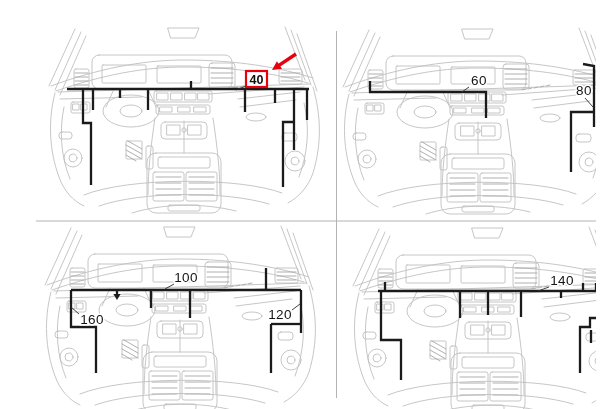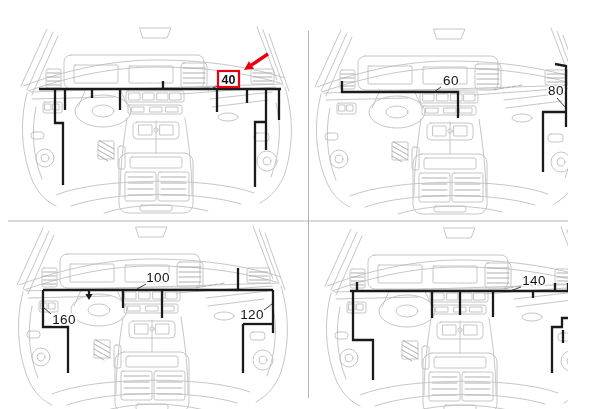--- a/index.html
+++ b/index.html
@@ -1,17 +1,17 @@
 <!DOCTYPE html>
 <html style="--red: #e8000f; --harness: #1b1b1b; --sketch: #bfbfbf; --sketchdark: #a6a6a6; --divider: #b3b3b3;"><head>
 <meta charset="utf-8">
 <style>
   html,body{margin:0;padding:0;background:#fff;}
   .stage{position:relative;width:568px;height:409px;background:#fff;overflow:hidden;
-         font-family:"Liberation Sans",sans-serif;}
+         font-family:"Liberation Sans",sans-serif;padding-left:28px;}
   svg{display:block;}
   .sk{stroke:var(--sketch,#bfbfbf);fill:none;stroke-width:0.9;stroke-linecap:round;stroke-linejoin:round;}
   .dk{stroke:var(--sketchdark,#a8a8a8);}
   .divider{stroke:var(--divider,#b3b3b3);stroke-width:1;}
   .harness{fill:none;stroke:var(--harness,#1b1b1b);stroke-width:2.3;stroke-linecap:butt;stroke-linejoin:miter;}
   .leader{stroke:#2a2a2a;stroke-width:0.9;}
   .label{font:13.5px "Liberation Sans",sans-serif;letter-spacing:0.4px;
          paint-order:stroke;stroke:#ffffff;stroke-width:3.2px;fill:#141414;text-anchor:middle;}
   .hl-box{fill:#ffffff;stroke:var(--red,#e8000f);stroke-width:2.2;}
   .hl-text{font:600 12.5px "Liberation Sans",sans-serif;fill:#111111;text-anchor:middle;}

